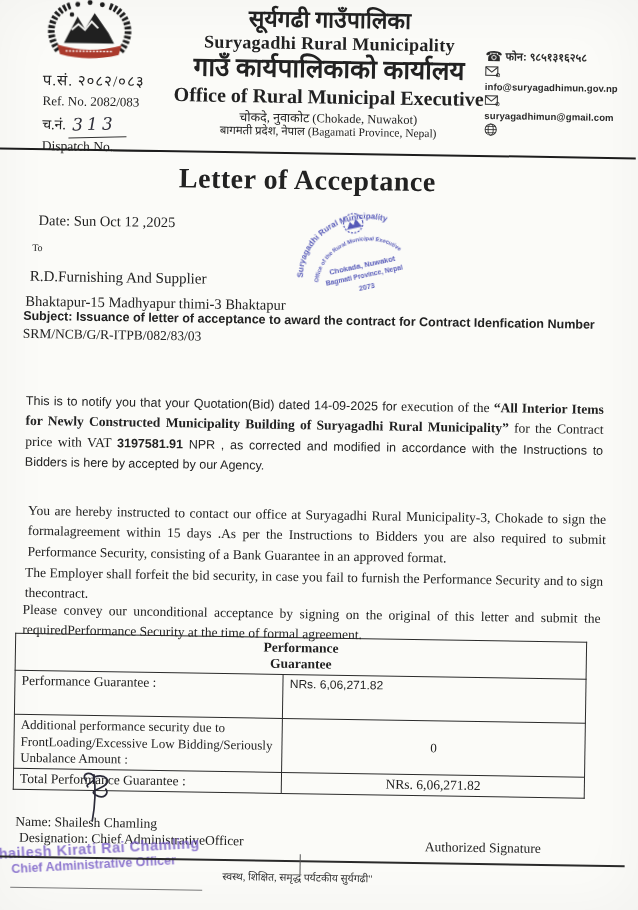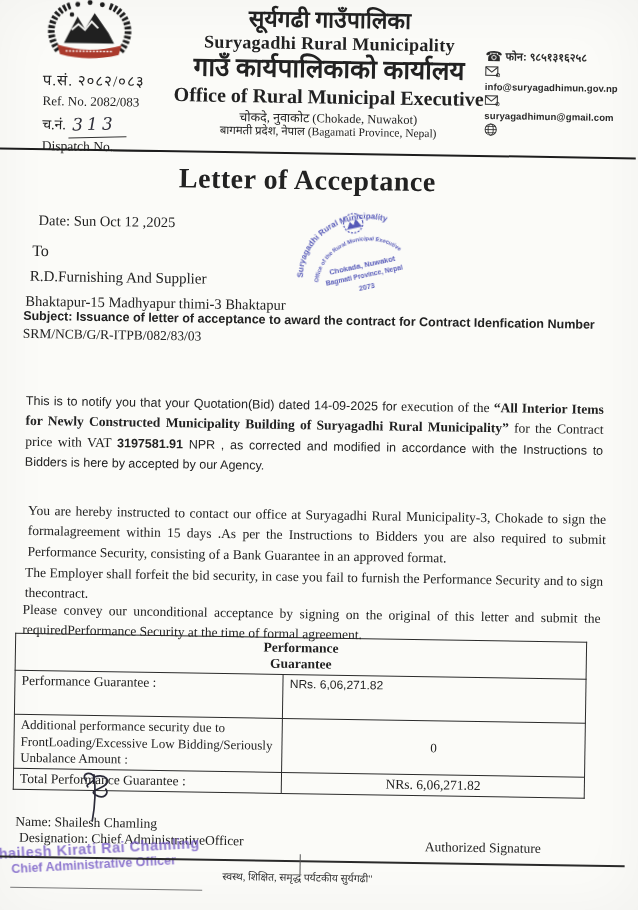--- a/index.html
+++ b/index.html
@@ -40,21 +40,21 @@
   .contact .row{margin-bottom:1px;}
   .phone-glyph{font-size:14px;vertical-align:-1px;}
   .phone-txt{font-weight:bold;font-size:11px;}
   .mail-icon{display:inline-block;}
   .email{font-weight:bold;font-size:9.5px;letter-spacing:.1px;}
   .head-rule{left:0;top:148px;width:638px;height:2px;background:#1d1d1d;}
 
   
   .title{left:0;top:160px;width:620px;text-align:center;font-size:28px;font-weight:bold;letter-spacing:.5px;}
   .date{left:42px;top:212px;font-size:14.5px;}
-  .to{left:36px;top:242px;font-size:16px;}
+  .to{left:36px;top:242px;font-size:10px;}
   .recipient{left:34px;top:268px;font-size:15px;}
   .addr-line{left:30px;top:293px;font-size:14.5px;}
   .subject1{left:28px;top:309px;font-size:12.5px;font-weight:bold;font-family:"Liberation Sans", sans-serif;width:600px;}
   .subject2{left:28px;top:326px;font-size:13.5px;}
   .para{width:578px;font-size:13.5px;line-height:1.55;text-align:justify;}
   .p1{left:32px;top:378px;font-family:"Liberation Sans", sans-serif;font-size:12.5px;}
   .p1 .ser{font-family:"Liberation Serif", serif;font-size:13.5px;}
   .p2{left:36px;top:487px;}
   .p3{left:34px;top:549px;}
   .p4{left:32px;top:586px;}

